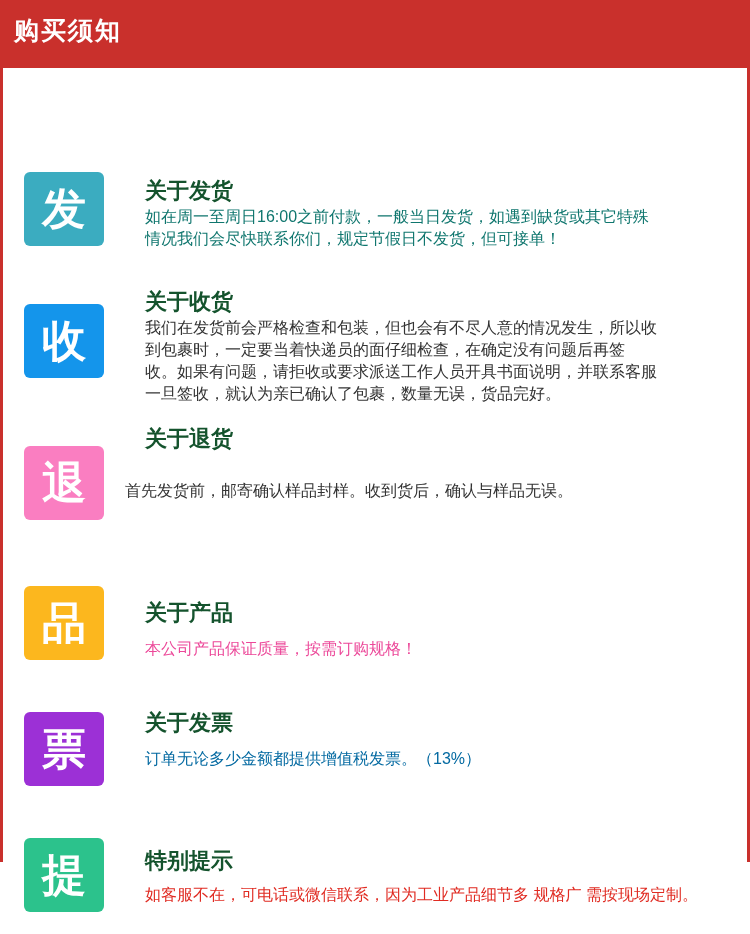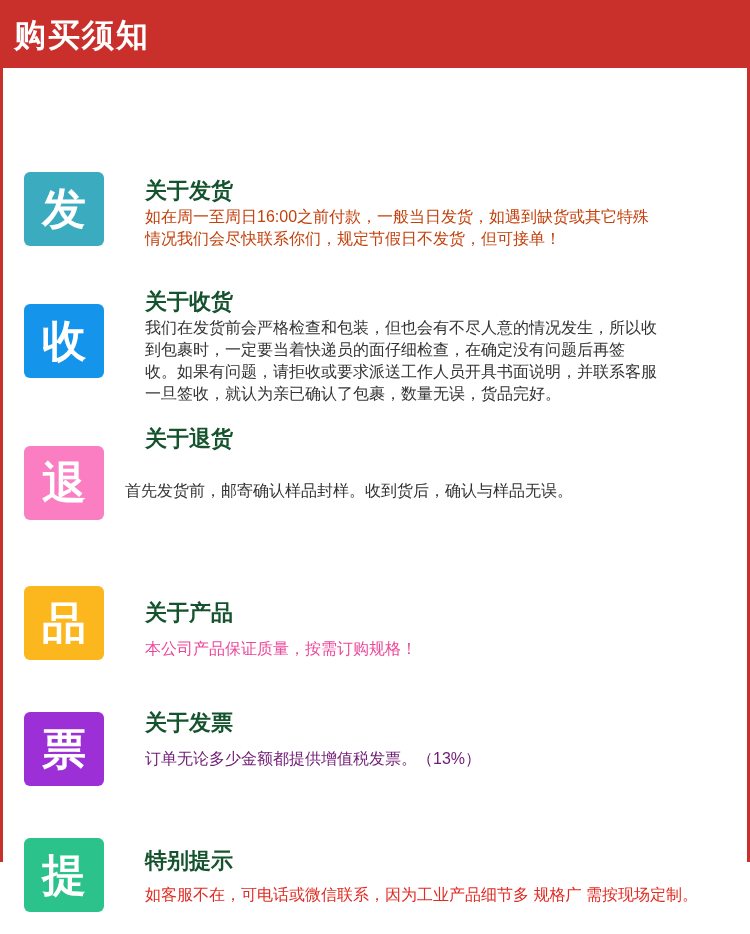--- a/index.html
+++ b/index.html
@@ -26,21 +26,21 @@
   .header {
     position: absolute;
     top: 0; left: 0;
     width: 750px;
     height: 68px;
   }
   .header-title {
     position: absolute;
     left: 14px;
     top: 14px;
-    font-size: 32px;
+    font-size: 25px;
     font-weight: bold;
     letter-spacing: 2px;
   }
 
   .notice {
     position: absolute;
     left: 28px;
     top: 84px;
     width: 600px;
     font-size: 17px;
@@ -92,21 +92,21 @@
   <div class="header" style="background: rgb(201, 48, 44); color: rgb(255, 255, 255);">
     <div class="header-title">购买须知</div>
   </div>
 
   <div class="notice" style="color: rgb(206, 47, 42);">
   </div>
 
   <div class="section">
     <div class="icon-box" style="top: 172px; background: rgb(59, 172, 192);">发</div>
     <div class="sec-title" style="top:176px">关于发货</div>
-    <div class="sec-body" style="top: 206px; color: #c2410c;">如在周一至周日16:00之前付款，一般当日发货，如遇到缺货或其它特殊
+    <div class="sec-body" style="top: 206px; color: #0f766e;">如在周一至周日16:00之前付款，一般当日发货，如遇到缺货或其它特殊
 情况我们会尽快联系你们，规定节假日不发货，但可接单！</div>
   </div>
 
   <div class="section">
     <div class="icon-box" style="top: 304px; background: rgb(20, 149, 235);">收</div>
     <div class="sec-title" style="top:287px">关于收货</div>
     <div class="sec-body" style="top: 317px; color: rgb(51, 51, 51);">我们在发货前会严格检查和包装，但也会有不尽人意的情况发生，所以收
 到包裹时，一定要当着快递员的面仔细检查，在确定没有问题后再签
 收。如果有问题，请拒收或要求派送工作人员开具书面说明，并联系客服
 一旦签收，就认为亲已确认了包裹，数量无误，货品完好。</div>
@@ -120,21 +120,21 @@
 
   <div class="section">
     <div class="icon-box" style="top: 586px; background: rgb(252, 183, 30);">品</div>
     <div class="sec-title" style="top:598px">关于产品</div>
     <div class="sec-body" style="top: 638px; color: #ec4899;">本公司产品保证质量，按需订购规格！</div>
   </div>
 
   <div class="section">
     <div class="icon-box" style="top: 712px; background: rgb(156, 48, 214);">票</div>
     <div class="sec-title" style="top:708px">关于发票</div>
-    <div class="sec-body" style="top: 748px; color: #701a75;">订单无论多少金额都提供增值税发票。（13%）</div>
+    <div class="sec-body" style="top: 748px; color: #0369a1;">订单无论多少金额都提供增值税发票。（13%）</div>
   </div>
 
   <div class="section">
     <div class="icon-box" style="top: 838px; background: rgb(44, 194, 140);">提</div>
     <div class="sec-title" style="top:846px">特别提示</div>
     <div class="sec-body" style="top: 884px; color: rgb(224, 43, 34);">如客服不在，可电话或微信联系，因为工业产品细节多 规格广 需按现场定制。</div>
   </div>
 
 </div>
 

